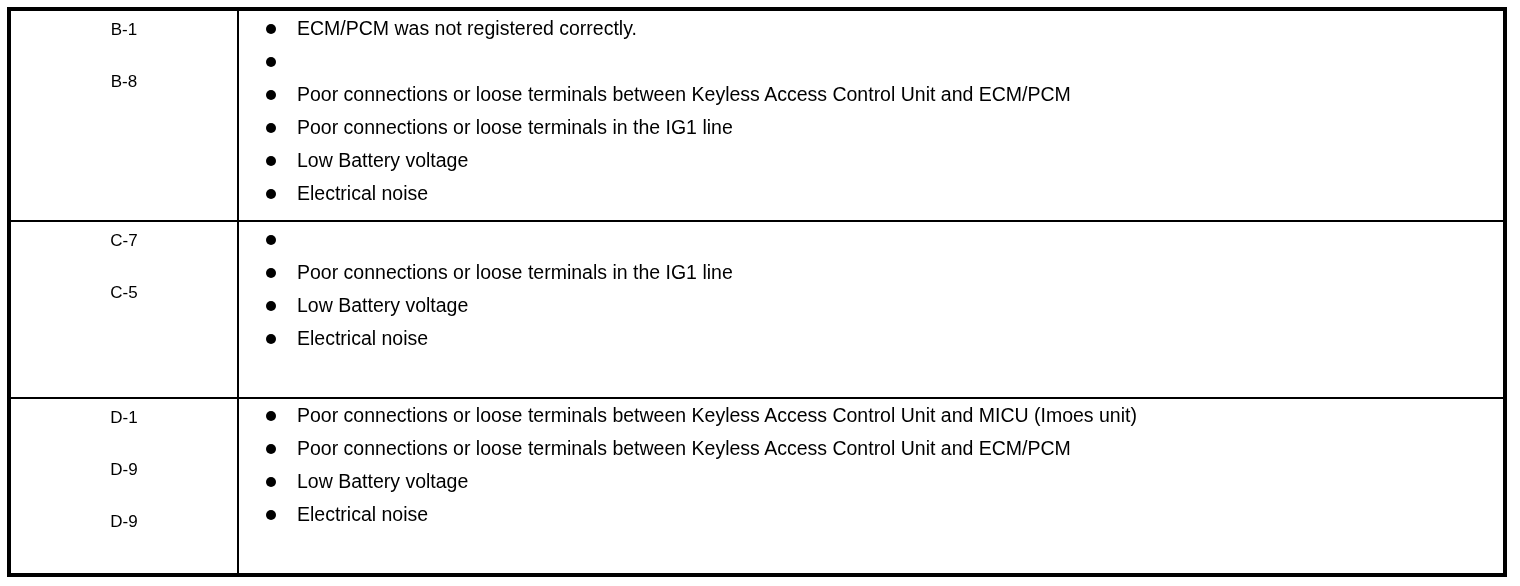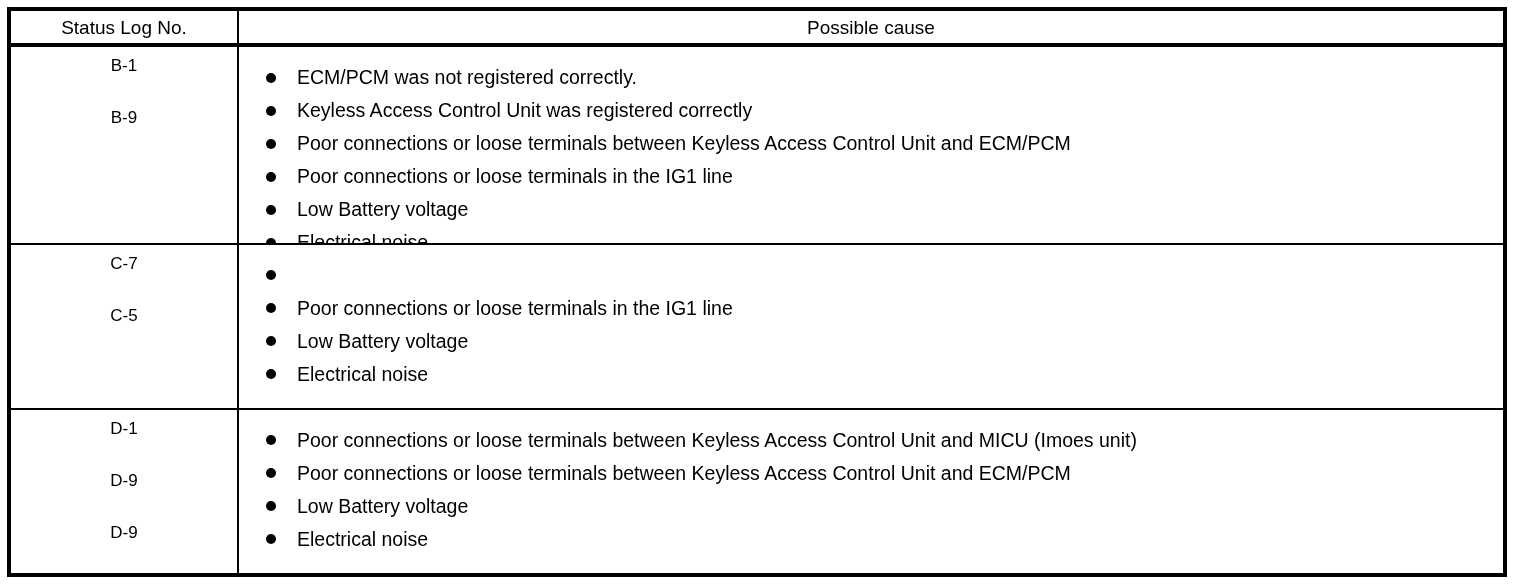--- a/index.html
+++ b/index.html
@@ -65,21 +65,21 @@
     box-sizing: border-box;
   }
   .code-label {
     font-size: 17px;
     line-height: 22px;
   }
   .causes-cell {
     flex: 1 1 auto;
     display: flex;
     flex-direction: column;
-    padding-top: 14px;
+    padding-top: 1px;
     box-sizing: border-box;
   }
   .cause-line {
     display: flex;
     align-items: center;
     height: 33px;
     flex: 0 0 33px;
     padding-left: 27px;
     box-sizing: border-box;
   }
@@ -95,38 +95,33 @@
     font-size: 19.5px;
     line-height: 1;
     white-space: nowrap;
   }
 </style>
 </head>
 <body>
 
 <div class="doc-table">
 
-  <div class="header-row">
-    <div class="header-cell col-status">Status Log No.</div>
-    <div class="header-cell col-cause">Possible cause</div>
-  </div>
 
   <div class="body-row row-b">
     <div class="codes-cell">
       <span class="code-label">B-1</span>
-      <span class="code-label">B-9</span>
+      <span class="code-label">B-8</span>
     </div>
     <div class="causes-cell">
       <div class="cause-line">
         <span class="bullet"></span>
         <span class="cause-text">ECM/PCM was not registered correctly.</span>
       </div>
       <div class="cause-line">
         <span class="bullet"></span>
-        <span class="cause-text">Keyless Access Control Unit was registered correctly</span>
       </div>
       <div class="cause-line">
         <span class="bullet"></span>
         <span class="cause-text">Poor connections or loose terminals between Keyless Access Control Unit and ECM/PCM</span>
       </div>
       <div class="cause-line">
         <span class="bullet"></span>
         <span class="cause-text">Poor connections or loose terminals in the IG1 line</span>
       </div>
       <div class="cause-line">

